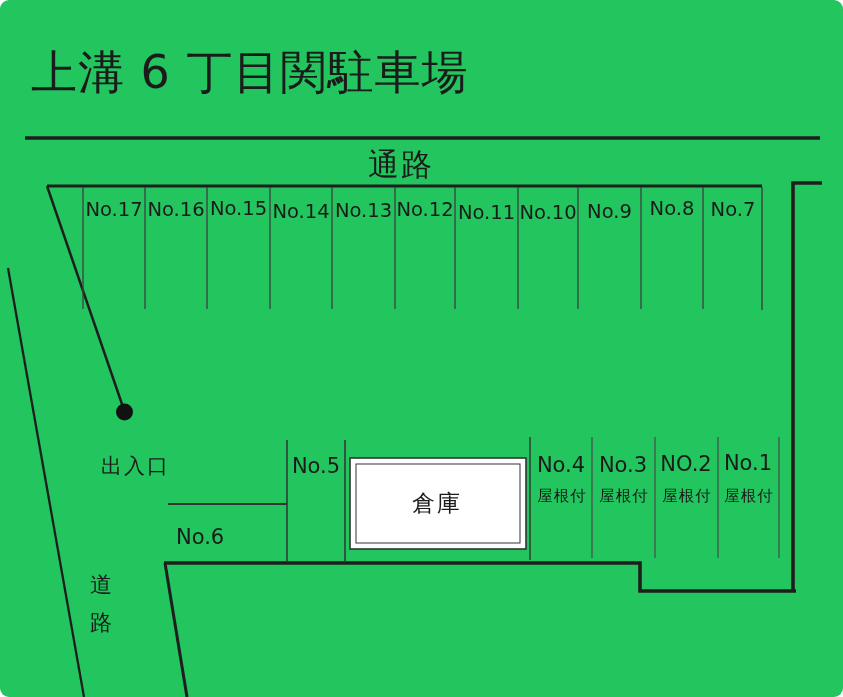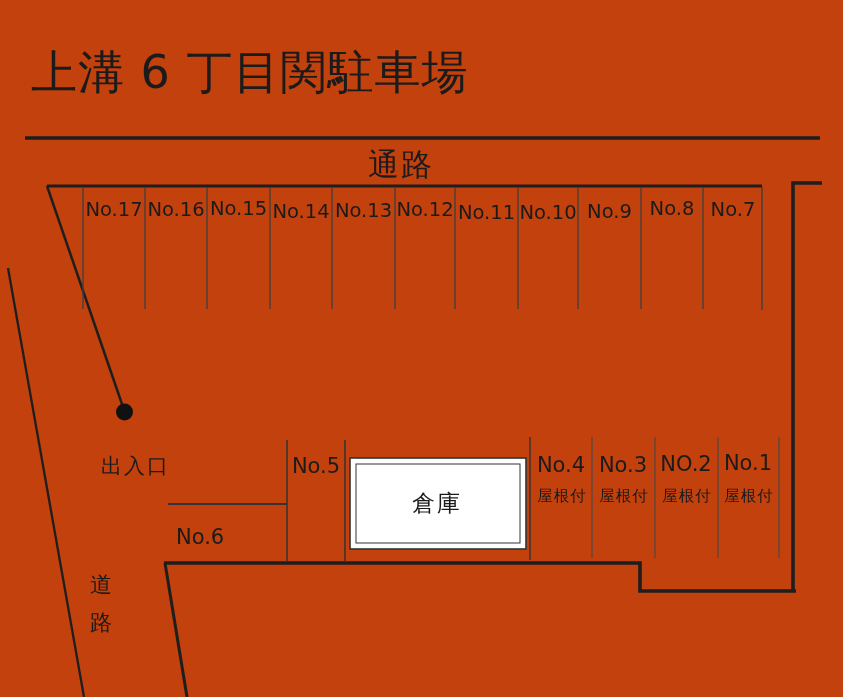--- a/index.html
+++ b/index.html
@@ -4,23 +4,24 @@
 <style>
   html, body {
     margin: 0;
     padding: 0;
     background: #ffffff;
   }
   .canvas {
     position: relative;
     width: 843px;
     height: 697px;
-    background: #c2410c;
+    background: #22c55e;
     font-family: "DejaVu Sans", "Liberation Sans", sans-serif;
     overflow: hidden;
+    border-radius: 9px;
   }
   svg text {
     fill: #1b1b1b;
     font-family: "DejaVu Sans", "Liberation Sans", sans-serif;
   }
   .title-text      { font-size: 46px; letter-spacing: 1px; }
   .aisle-text      { font-size: 31px; letter-spacing: 2px; }
   .space-text      { font-size: 19.5px; }
   .space-text-lg   { font-size: 21px; }
   .note-text       { font-size: 15.5px; letter-spacing: 1px; }

